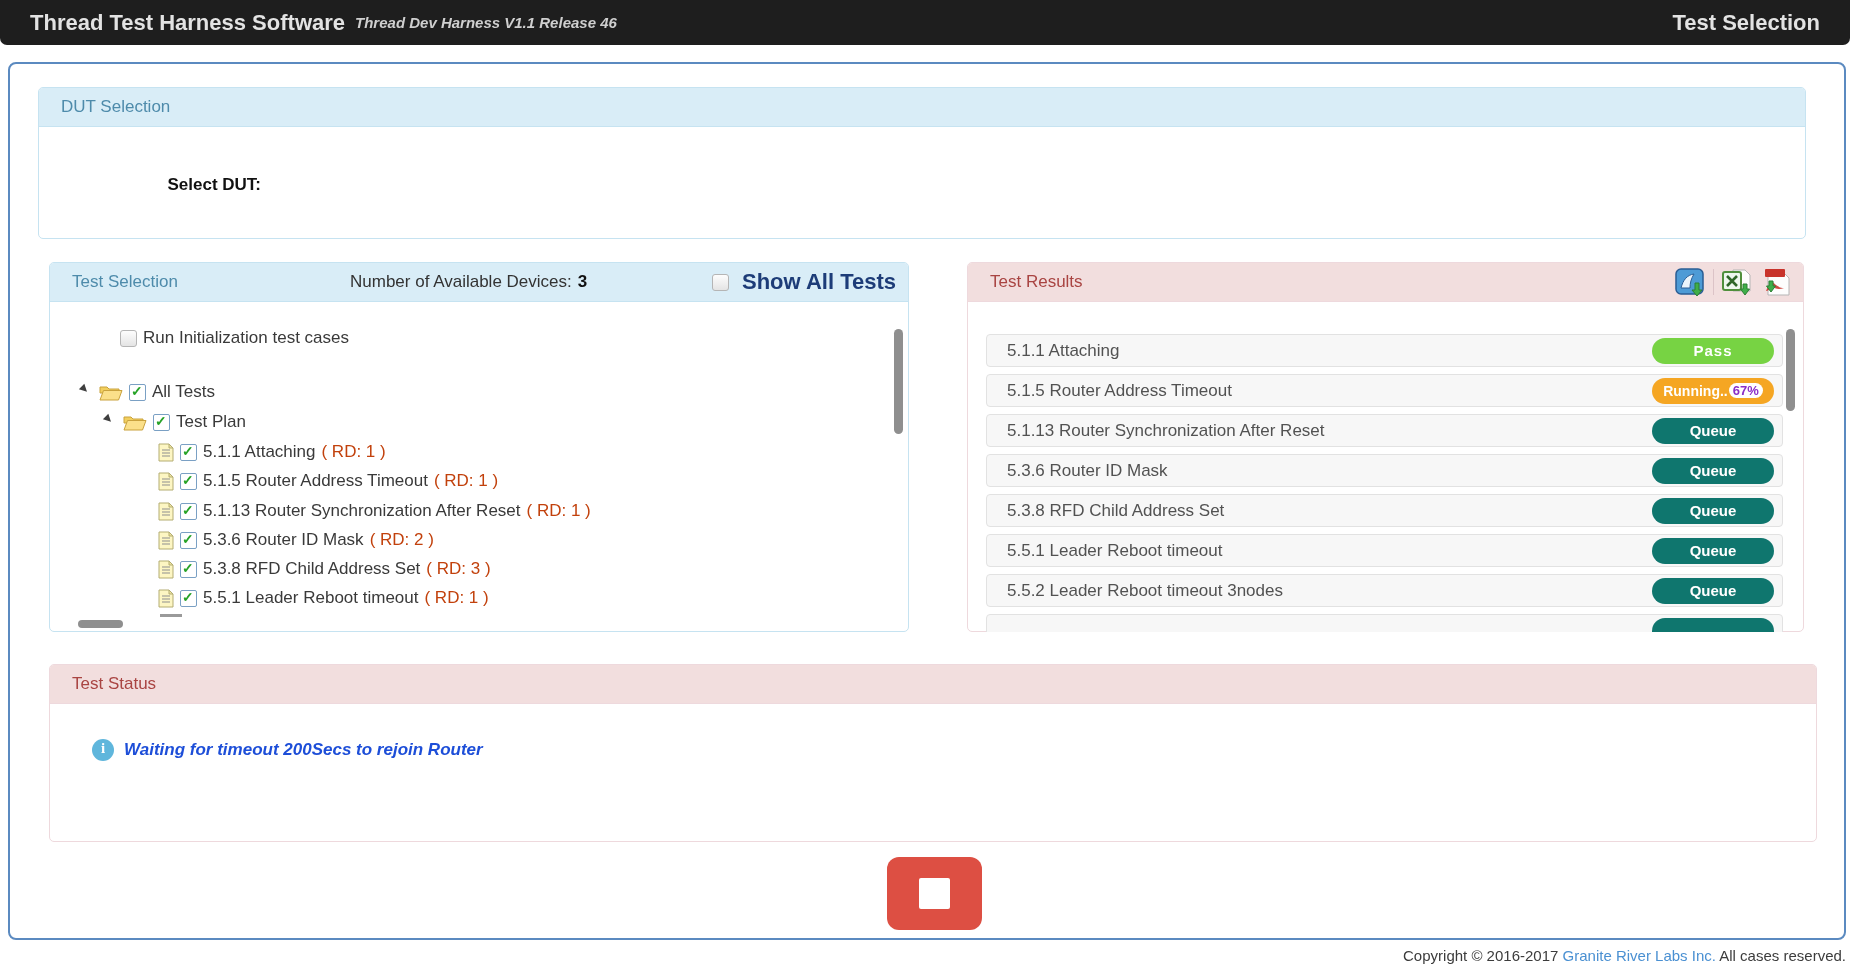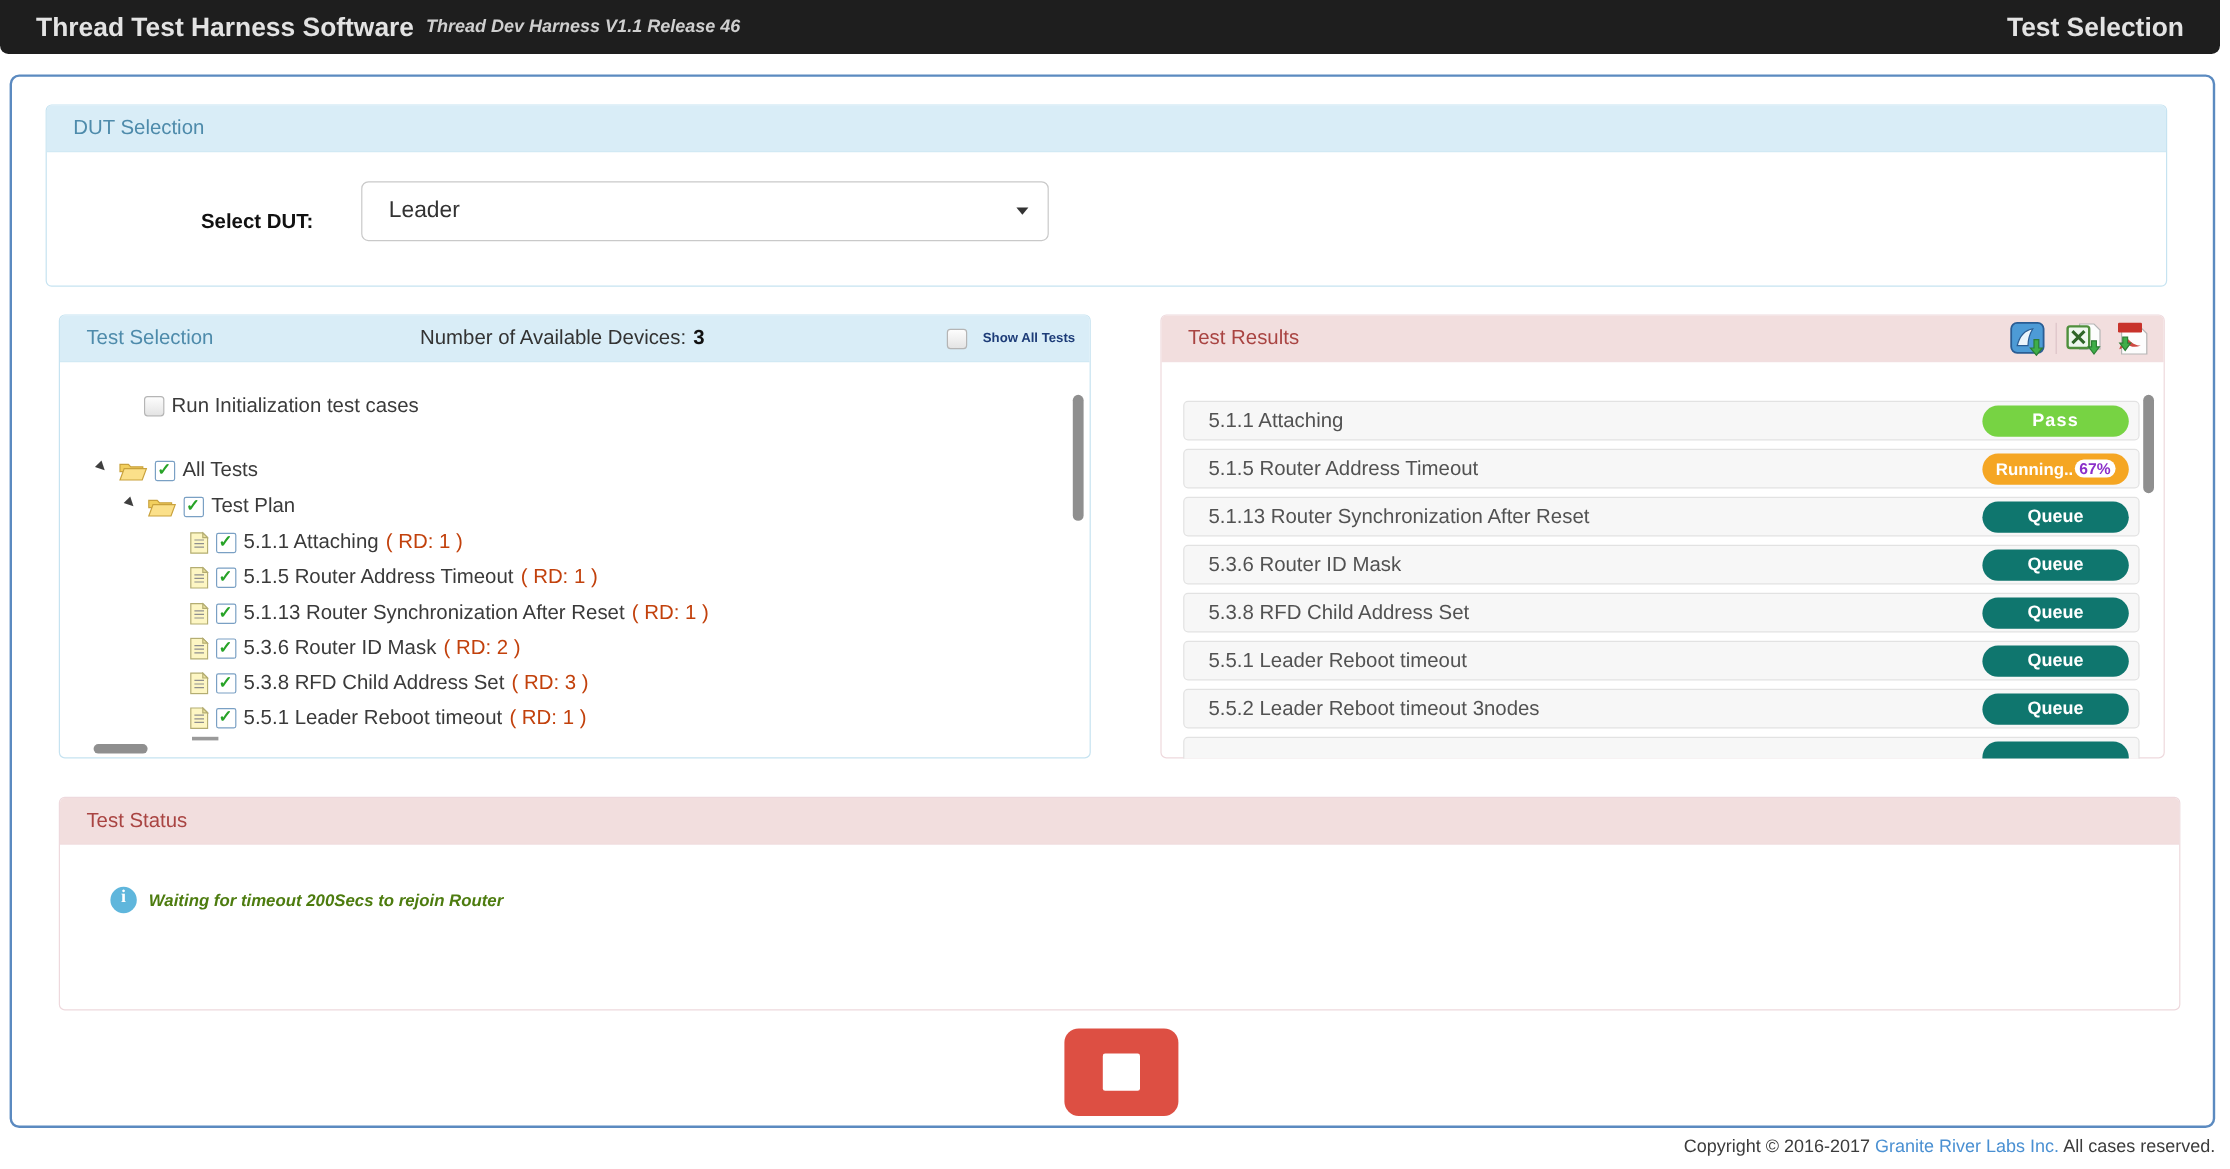--- a/index.html
+++ b/index.html
@@ -37,21 +37,21 @@
   .caret{position:absolute;right:16px;top:21px;width:0;height:0;
          border-left:5px solid transparent;border-right:5px solid transparent;border-top:6px solid #333;}
 
   
   .ts-panel{left:39px;top:198px;width:858px;height:368px;}
   .ts-body{height:330px;}
   .ts-devices{position:absolute;left:300px;top:0;height:38px;display:flex;align-items:center;
               font-size:17px;color:#333;white-space:nowrap;}
   .ts-devices b{margin-left:6px;color:#111;}
   .ts-showall{position:absolute;right:12px;top:0;height:38px;display:flex;align-items:center;gap:13px;
-              font-size:11px;font-weight:bold;color:#1d3c78;cursor:pointer;white-space:nowrap;}
+              font-size:22px;font-weight:bold;color:#1d3c78;cursor:pointer;white-space:nowrap;}
 
   .cb-unchecked{width:15px;height:15px;border:1px solid #b5b5b5;border-radius:3px;flex:0 0 auto;
                 background:linear-gradient(#fdfdfd,#e4e4e4);cursor:pointer;}
   .cb-checked{width:15px;height:15px;border:1px solid #7aa0c4;border-radius:2px;background:#fff;flex:0 0 auto;
               position:relative;cursor:pointer;}
   .cb-checked::after{content:"\2713";position:absolute;left:1px;top:-2px;font-size:14px;font-weight:bold;color:#27a327;}
 
   .tree-row{position:absolute;display:flex;align-items:center;gap:6px;white-space:nowrap;}
   .tree-label{font-size:17px;color:#3a3a3a;}
   .tree-rd{font-size:17px;color:#c2410c;}
@@ -81,21 +81,21 @@
   .badge.running .pct{background:#fff;border-radius:9px;padding:0 4px;margin-left:1px;
                       color:#8b2fc9;font-size:13px;font-weight:bold;}
 
   
   .status-panel{left:39px;top:600px;width:1766px;height:176px;}
   .status-body{height:138px;}
   .status-row{position:absolute;left:42px;top:35px;display:flex;align-items:center;gap:10px;}
   .info-icon{width:22px;height:22px;border-radius:50%;background:#5fb6dc;position:relative;flex:0 0 auto;}
   .info-icon::after{content:"i";position:absolute;left:0;right:0;top:1px;text-align:center;
                     color:#fff;font-size:15px;font-weight:bold;font-family:"Liberation Serif",serif;}
-  .status-msg{font-size:14px;font-weight:bold;font-style:italic;color:#4d7c0f;white-space:nowrap;}
+  .status-msg{font-size:17px;font-weight:bold;font-style:italic;color:#1d4ed8;white-space:nowrap;}
 
   
   .stop-btn{position:absolute;left:877px;top:793px;width:95px;height:73px;background:#dd4f43;
             border-radius:12px;display:flex;align-items:center;justify-content:center;cursor:pointer;}
   .stop-square{width:31px;height:31px;background:#fff;border-radius:2px;}
 
   
   .footer{position:absolute;right:12px;top:947px;font-size:15px;color:#3c3c3c;white-space:nowrap;}
   .footer a{color:#4a90d2;text-decoration:none;cursor:pointer;}
 </style>
@@ -109,24 +109,20 @@
 </div>
 
 <div class="main">
 
   <div class="panel info dut-panel">
     <div class="panel-header">
       <span class="panel-title">DUT Selection</span>
     </div>
     <div class="panel-body dut-body">
       <div class="dut-label">Select DUT:</div>
-      <div class="dut-select">
-        <span class="dut-select-value">Leader</span>
-        <span class="caret"></span>
-      </div>
     </div>
   </div>
 
   <div class="panel info ts-panel">
     <div class="panel-header">
       <span class="panel-title">Test Selection</span>
       <span class="ts-devices">
         <span>Number of Available Devices:</span>
         <b>3</b>
       </span>

